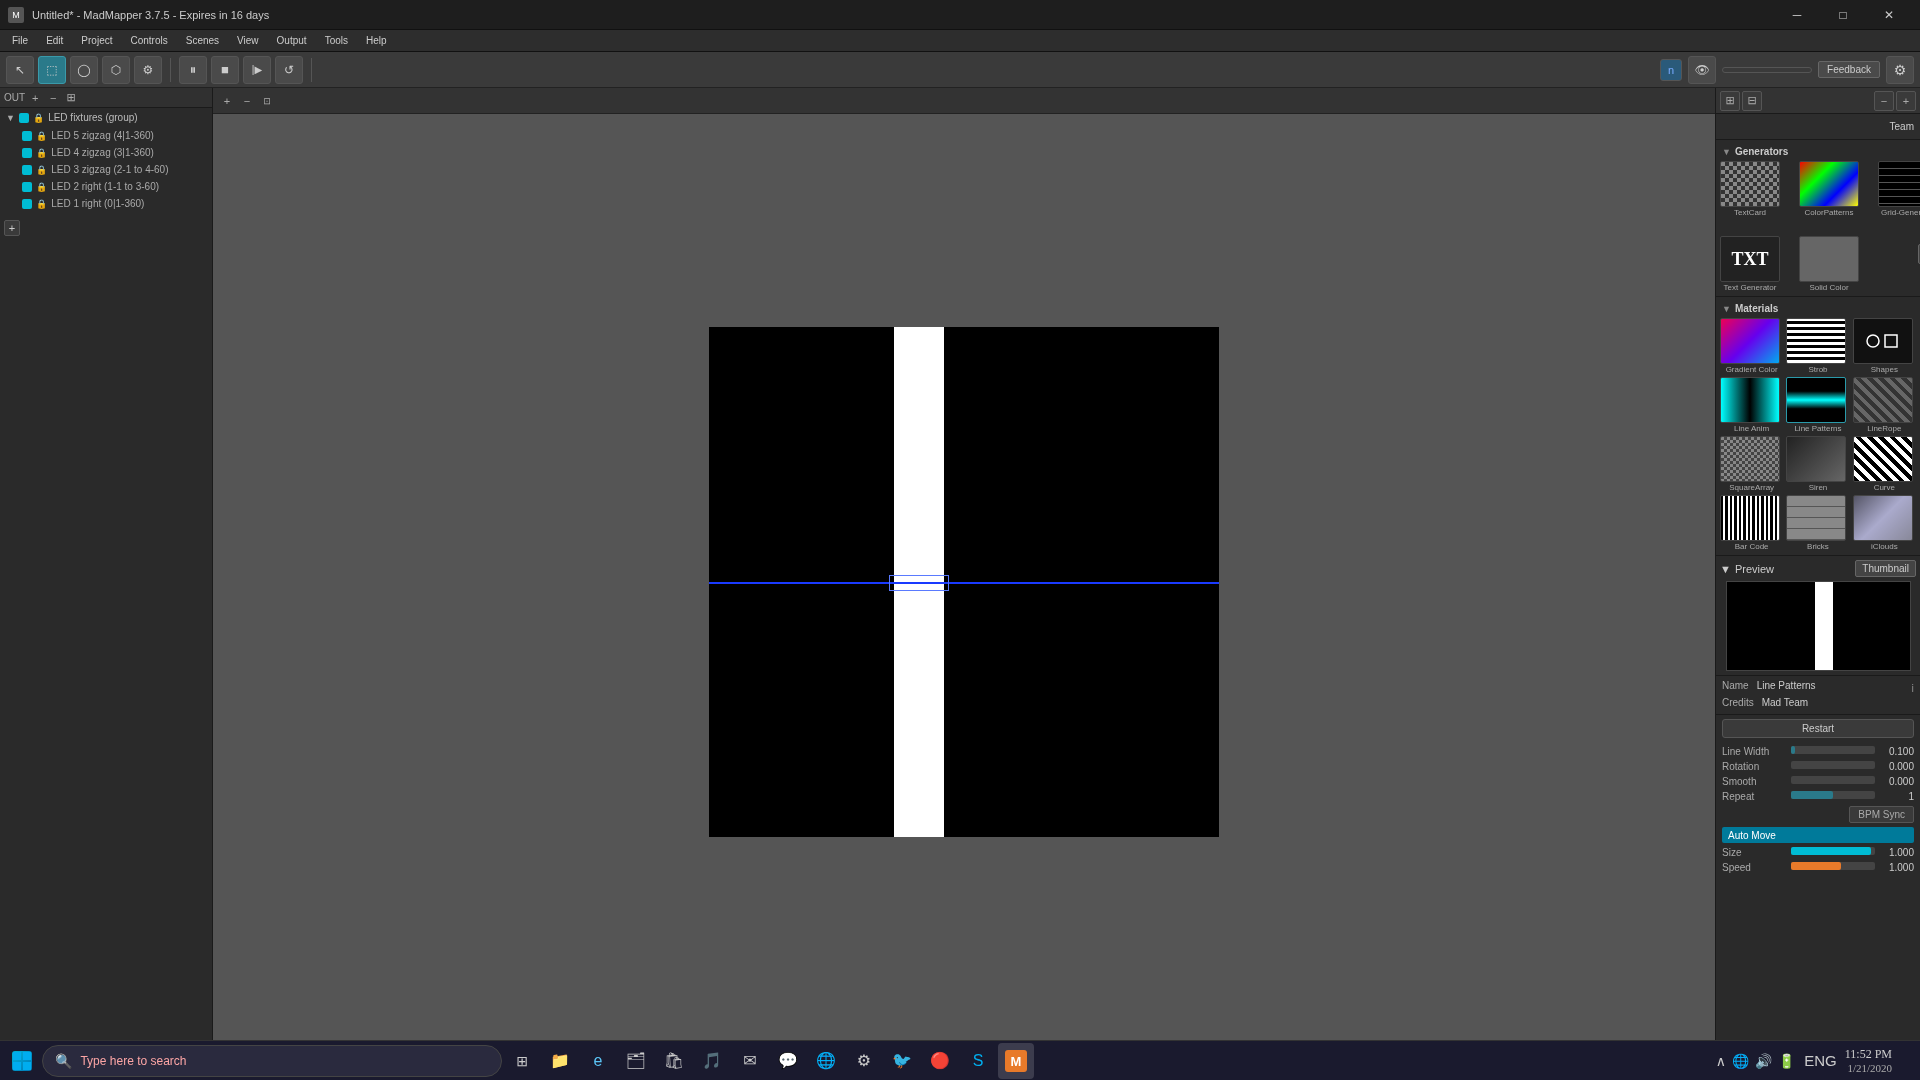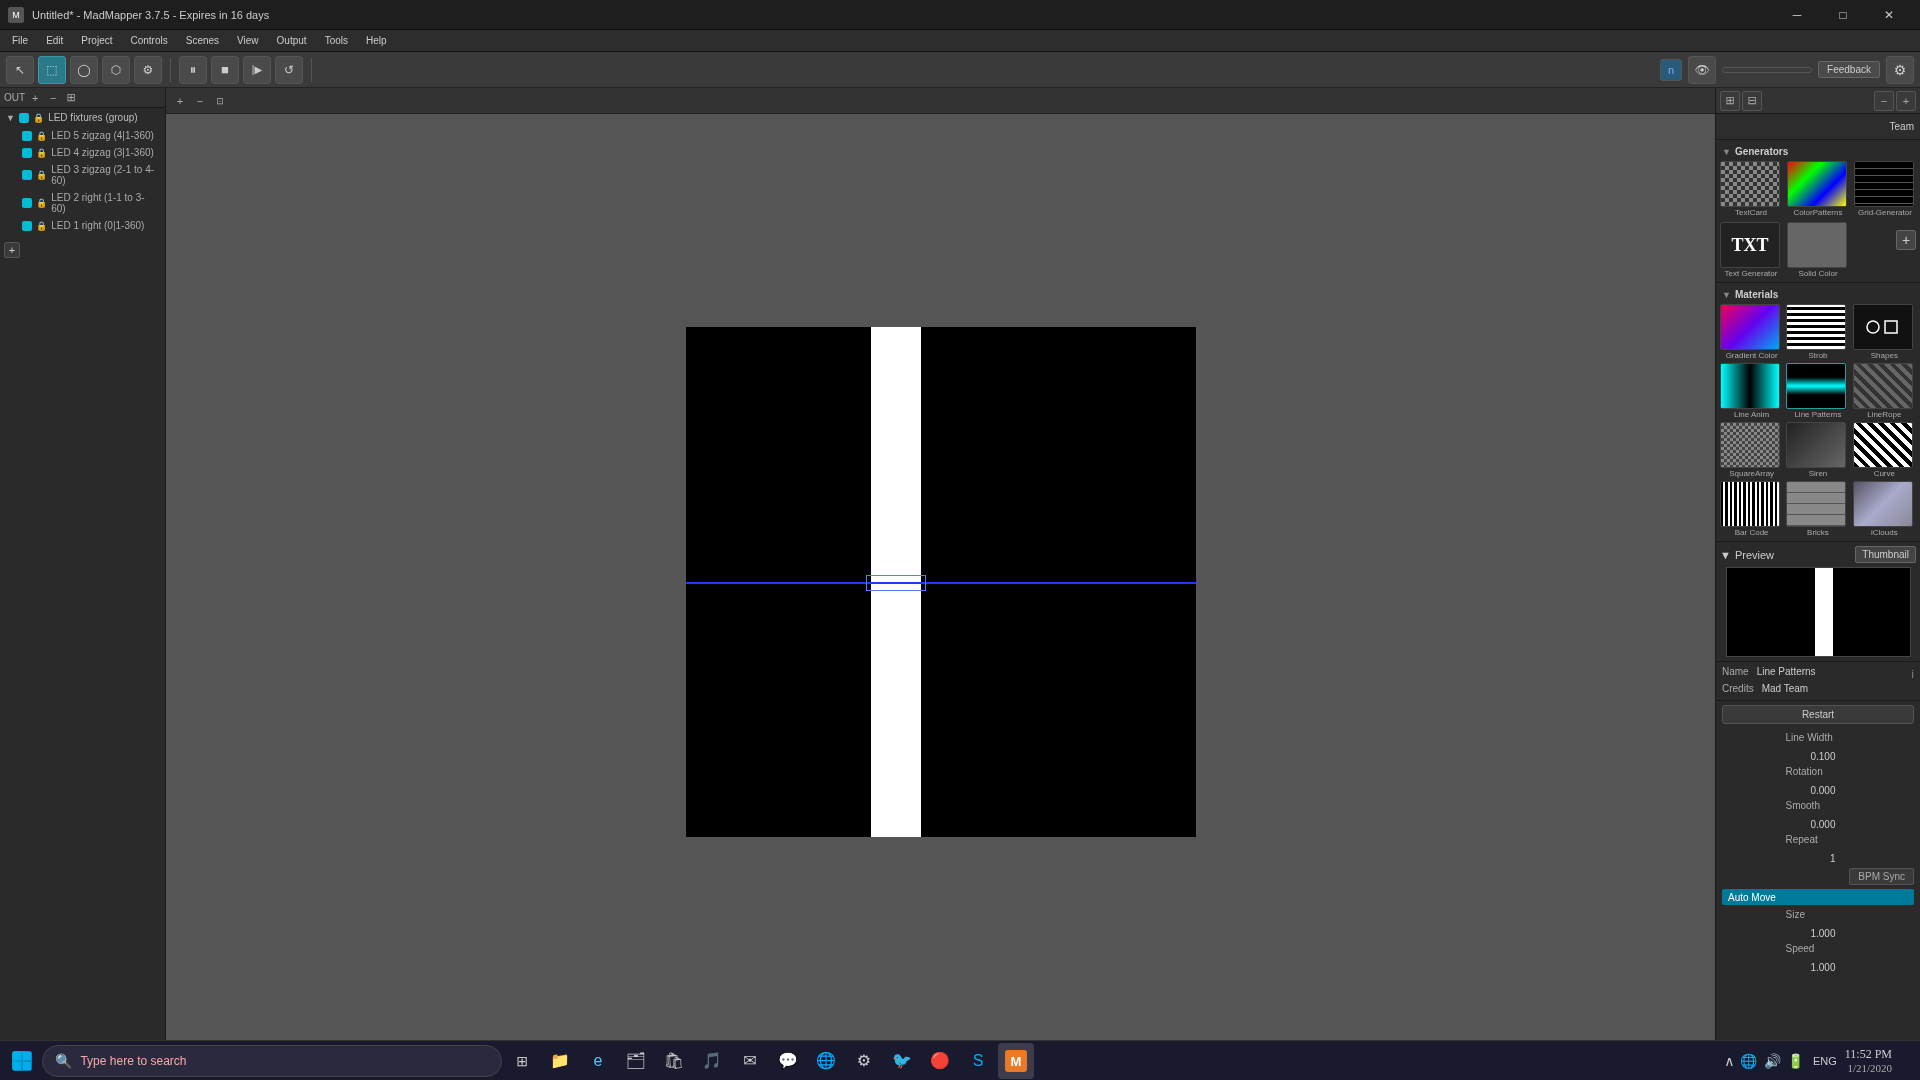--- a/index.html
+++ b/index.html
@@ -90,21 +90,21 @@
     .toolbar-sep { width: 1px; height: 24px; background: #555; margin: 0 4px; }
 
     
     #main-layout {
       display: flex;
       height: calc(1080px - 30px - 22px - 36px - 30px);
     }
 
     
     #left-panel {
-      width: 166px;
+      width: 213px;
       background: #2a2a2a;
       border-right: 1px solid #1a1a1a;
       display: flex;
       flex-direction: column;
       overflow: hidden;
     }
     .fixture-group {
       padding: 4px 6px;
       display: flex;
       align-items: center;
@@ -264,21 +264,21 @@
       font-weight: bold;
       color: #ccc;
     }
     .section-header .expand-arrow {
       color: #888;
       font-size: 9px;
     }
     .generator-grid {
       display: grid;
       grid-template-columns: repeat(3, 1fr);
-      gap: 5px;
+      gap: 19px;
     }
     .gen-thumb {
       width: 60px; height: 46px;
       background: #111;
       border: 1px solid #444;
       border-radius: 2px;
       overflow: hidden;
       position: relative;
       cursor: pointer;
     }
@@ -458,24 +458,23 @@
       color: #ccc;
       cursor: pointer;
     }
 
     
     #params-section {
       padding: 4px 6px;
     }
     .param-row {
       display: flex;
-      align-items: center;
+      align-items: flex-start;
       margin-bottom: 4px;
       gap: 4px;
-      flex-direction: column;
     }
     .param-label {
       width: 65px;
       font-size: 10px;
       color: #aaa;
       flex-shrink: 0;
     }
     .param-slider-track {
       flex: 1;
       height: 8px;
@@ -656,21 +655,21 @@
       margin-left: auto;
       display: flex;
       align-items: center;
       gap: 8px;
       padding-right: 8px;
     }
     .sys-icons { display: flex; gap: 6px; align-items: center; color: #ccc; font-size: 14px; }
     .clock { text-align: right; font-family: Liberation Serif, serif; }
     .clock-time { font-size: 12px; color: #ccc; }
     .clock-date { font-size: 11px; color: #aaa; }
-    .lang-label { font-size: 11px; color: #ccc; }
+    .lang-label { font-size: 15px; color: #ccc; }
   </style>
 </head>
 <body>
 
 <div id="title-bar">
   <div class="app-icon">M</div>
   <span class="title-text">Untitled* - MadMapper 3.7.5 - Expires in 16 days</span>
   <div class="win-controls">
     <div class="win-btn">─</div>
     <div class="win-btn">□</div>

